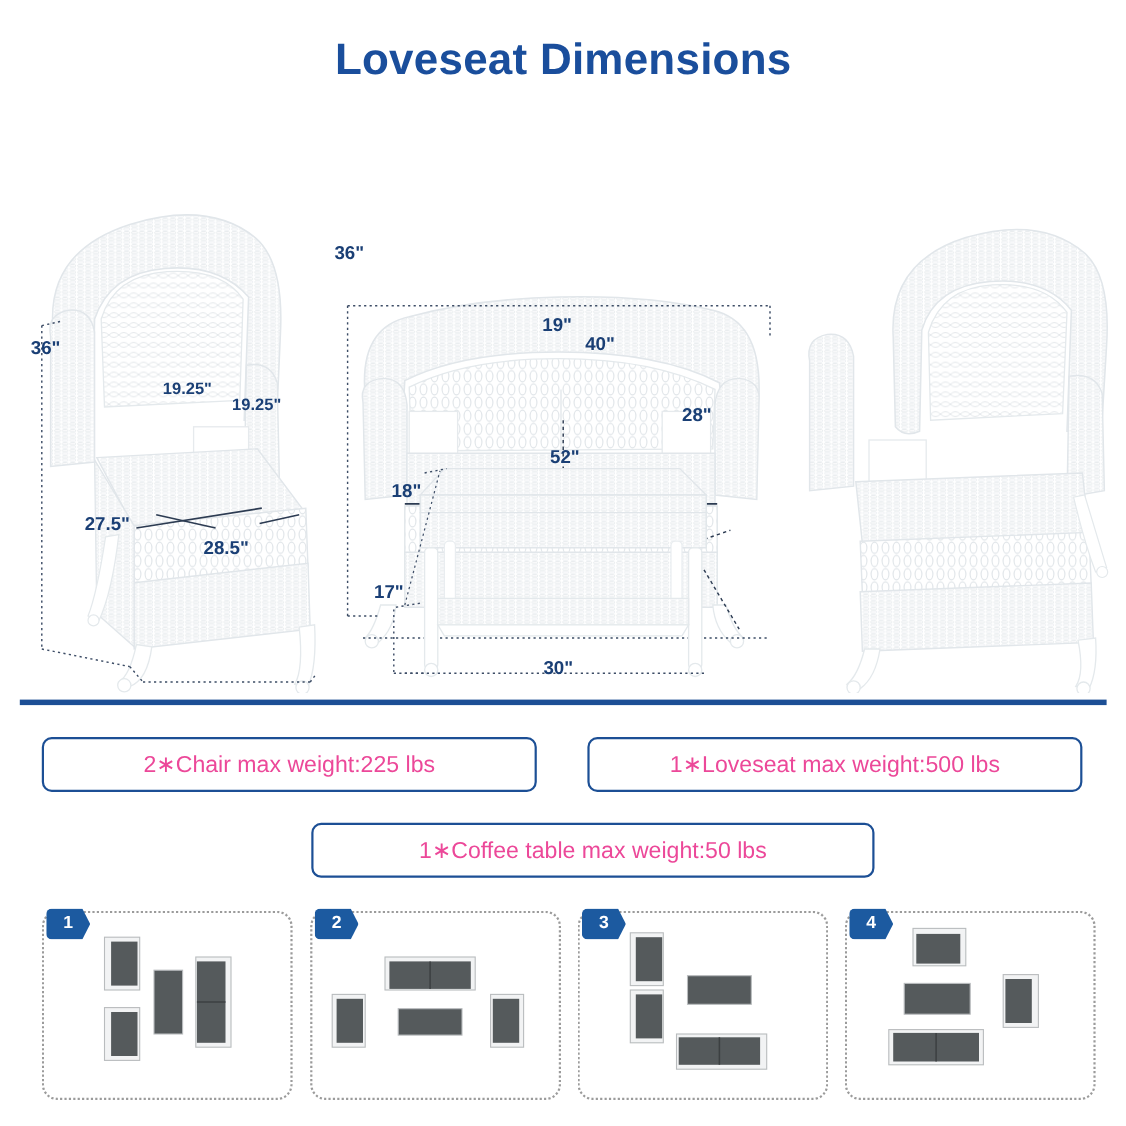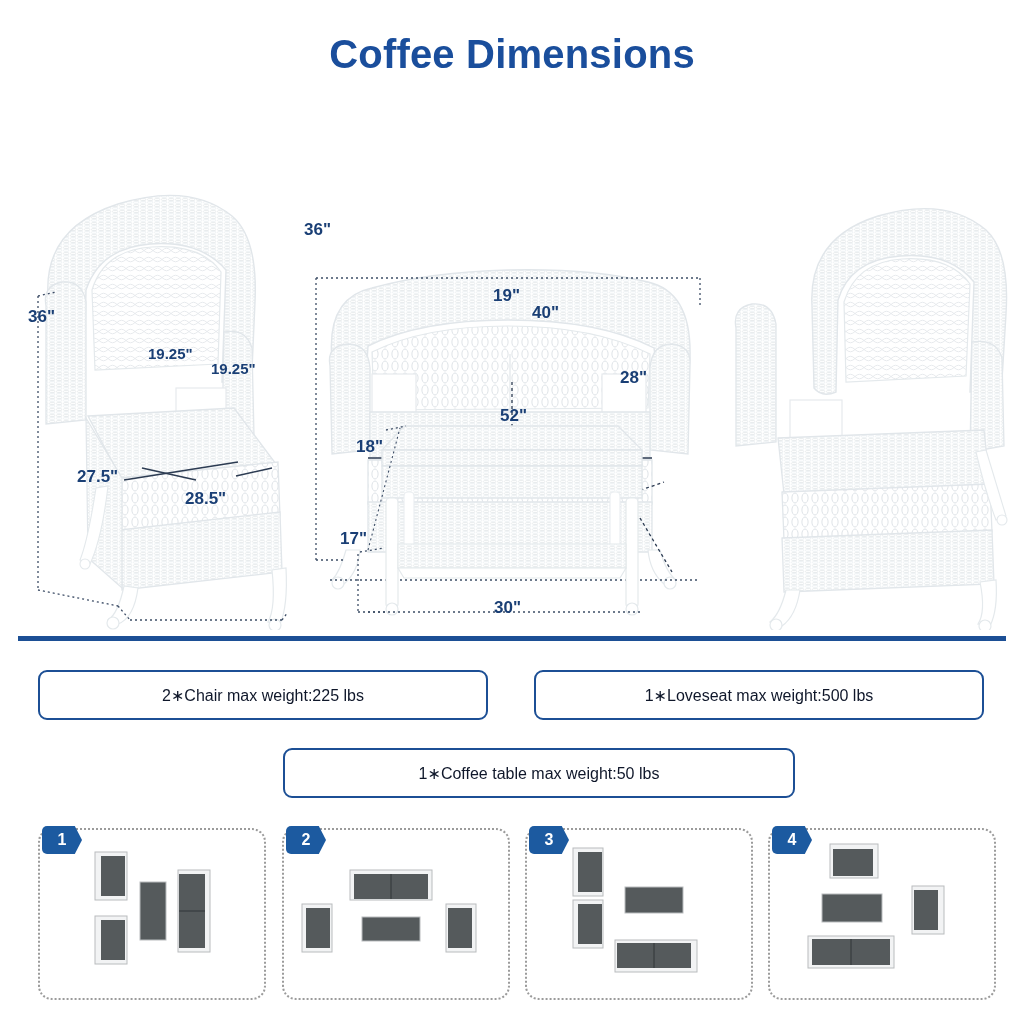--- a/index.html
+++ b/index.html
@@ -39,22 +39,22 @@
     background:#1c4f95;
   }
 
   
   .wbox{
     position:absolute;
     box-sizing:border-box;
     border:2px solid #1c4f95;
     border-radius:9px;
     background:#ffffff;
-    color:#0f172a;
-    font-size:16px;
+    color:#ec4899;
+    font-size:21px;
     display:flex;align-items:center;justify-content:center;
     white-space:nowrap;
   }
   #wbox-chair{left:38px;top:670px;width:450px;height:50px;}
   #wbox-loveseat{left:534px;top:670px;width:450px;height:50px;text-align:center;}
   #wbox-table{left:283px;top:748px;width:512px;height:50px;}
 
   
   .panel{
     position:absolute;
@@ -78,21 +78,21 @@
     display:flex;align-items:center;justify-content:center;
     border-radius:5px 0 0 5px;
     clip-path:polygon(0 0,82% 0,100% 50%,82% 100%,0 100%);
   }
 </style>
 </head>
 <body>
 
 <div class="page">
 
-  <div class="title">Coffee Dimensions</div>
+  <div class="title">Loveseat Dimensions</div>
 
   <div class="stage">
 
     <svg width="1024" height="510" viewBox="0 0 1024 510" style="position:absolute;left:0;top:0;">
       <defs>
         <pattern id="weave" width="7" height="6" patternUnits="userSpaceOnUse">
           <rect width="7" height="6" fill="#ffffff"></rect>
           <rect x="0.6" y="0.6" width="5.2" height="1.9" rx="0.9" fill="none" stroke="#e3e7ea" stroke-width="0.8"></rect>
           <rect x="0.6" y="3.4" width="5.2" height="1.9" rx="0.9" fill="none" stroke="#e9edf0" stroke-width="0.8"></rect>
         </pattern>

